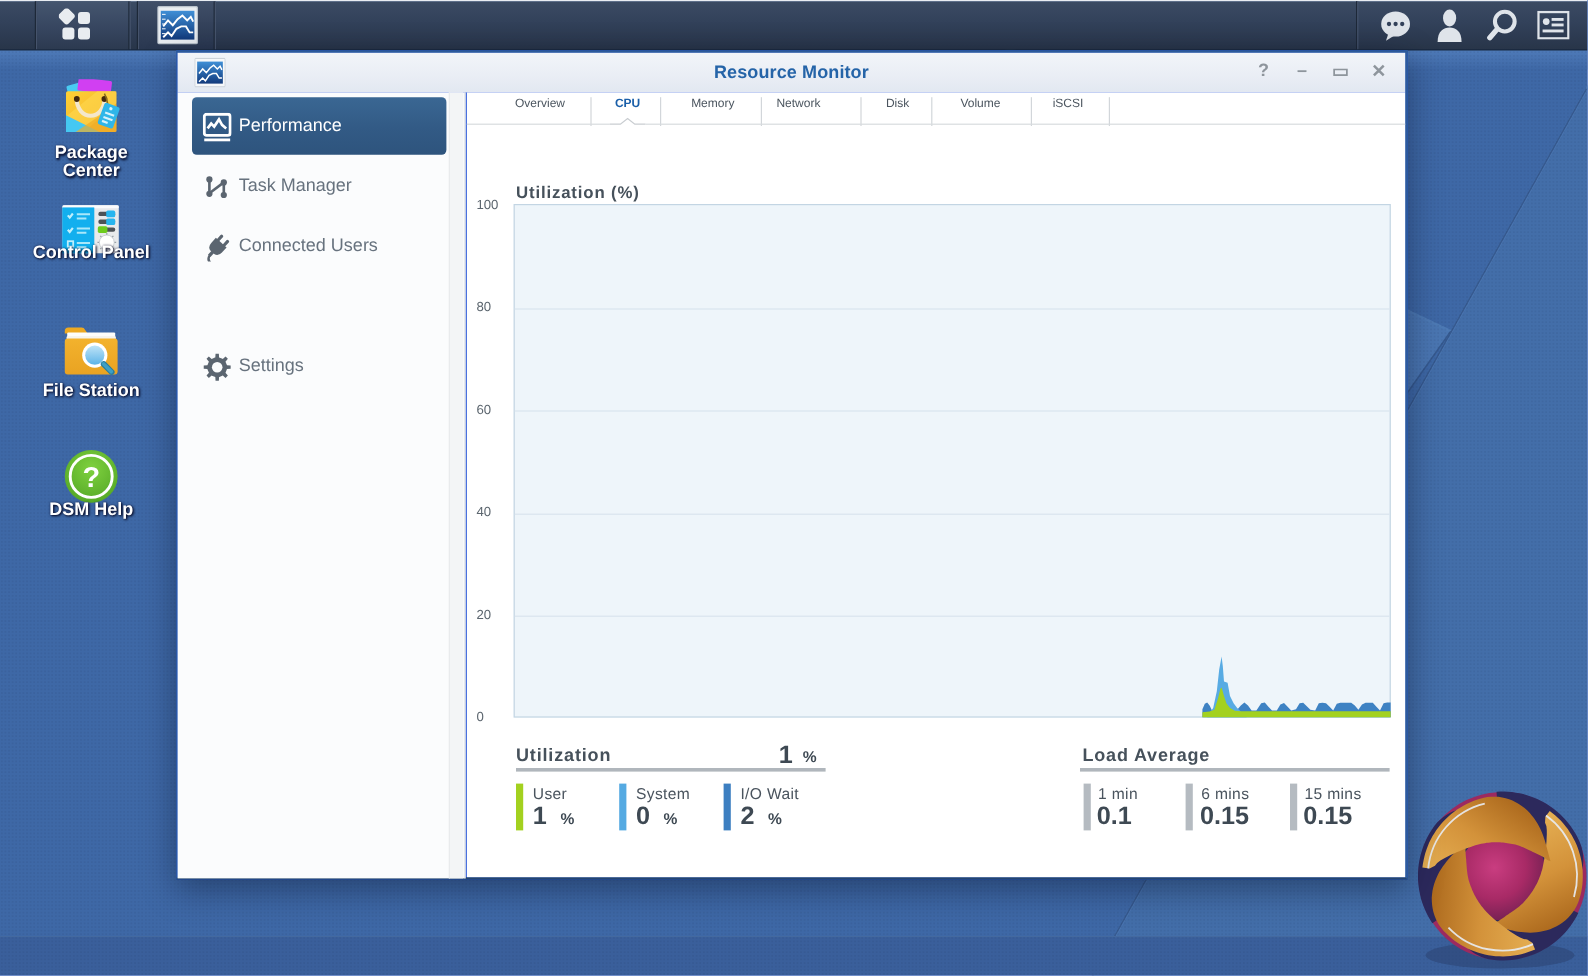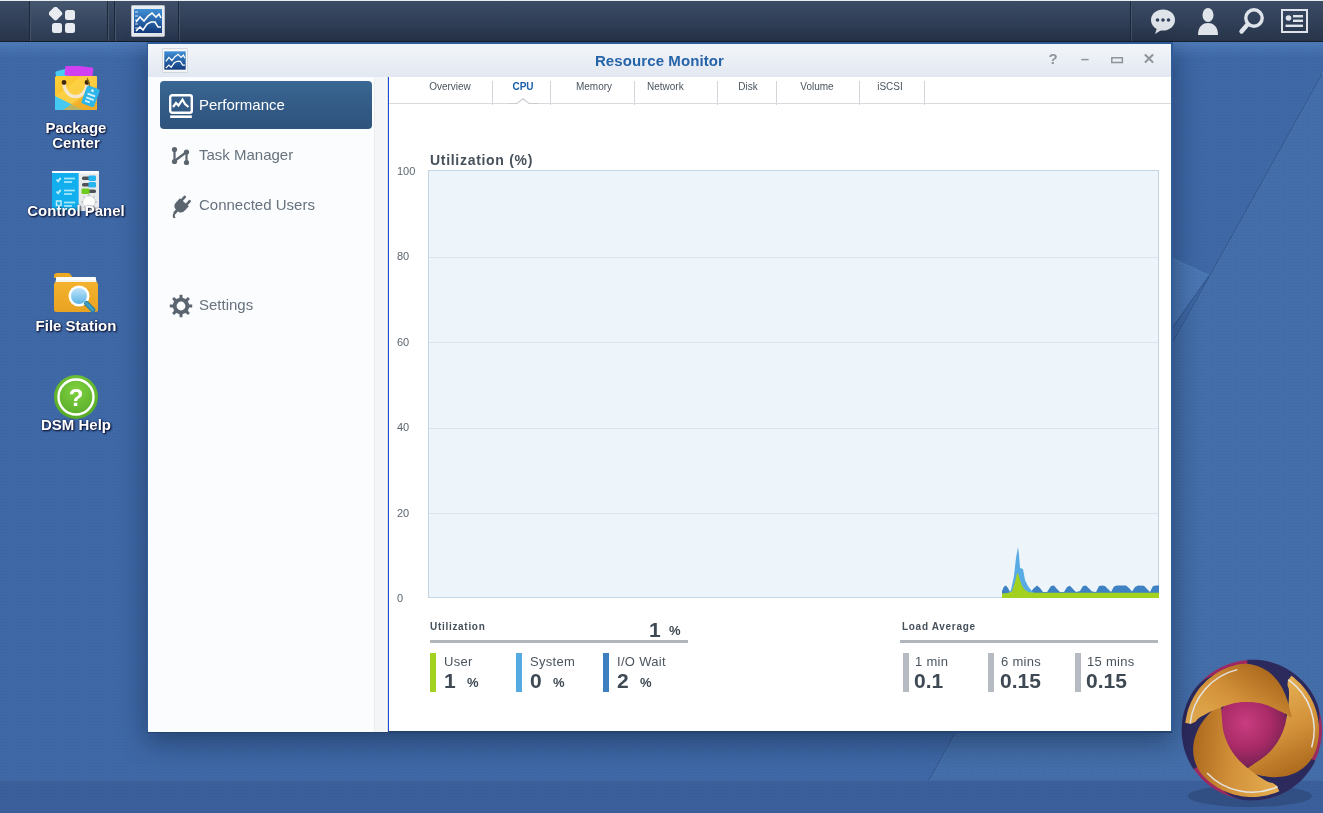--- a/index.html
+++ b/index.html
@@ -41,21 +41,21 @@
   
   #chartbox{position:absolute;left:39px;top:93px;width:731px;height:428px;
     background:#eef5fa;border:1px solid #c3d5e3;box-sizing:border-box;}
   .gline{position:absolute;left:0;width:100%;height:1px;background:#d9e4ee;}
   .ylab{position:absolute;font-size:11px;color:#5c666f;width:30px;text-align:left;}
   
   .statbar{position:absolute;width:6px;height:39px;}
   .slab{position:absolute;font-size:13px;color:#4a545e;letter-spacing:0.3px;}
   .sval{position:absolute;font-size:21px;font-weight:bold;color:#3e4953;}
   .spct{position:absolute;font-size:13px;font-weight:bold;color:#3e4953;}
-  .shead{position:absolute;font-size:10px;font-weight:bold;color:#46515b;letter-spacing:0.7px;}
+  .shead{position:absolute;font-size:15px;font-weight:bold;color:#46515b;letter-spacing:0.7px;}
   .sline{position:absolute;height:3px;background:#b0b6bc;}
 </style>
 </head>
 <body>
 <div id="screen">
 
   <svg class="abs" style="left:0;top:0;" width="1323" height="813" viewBox="0 0 1323 813">
     <defs>
         <linearGradient id="topglow" x1="0" y1="0" x2="0" y2="1">
           <stop offset="0" stop-color="#4e7ab8"></stop>

